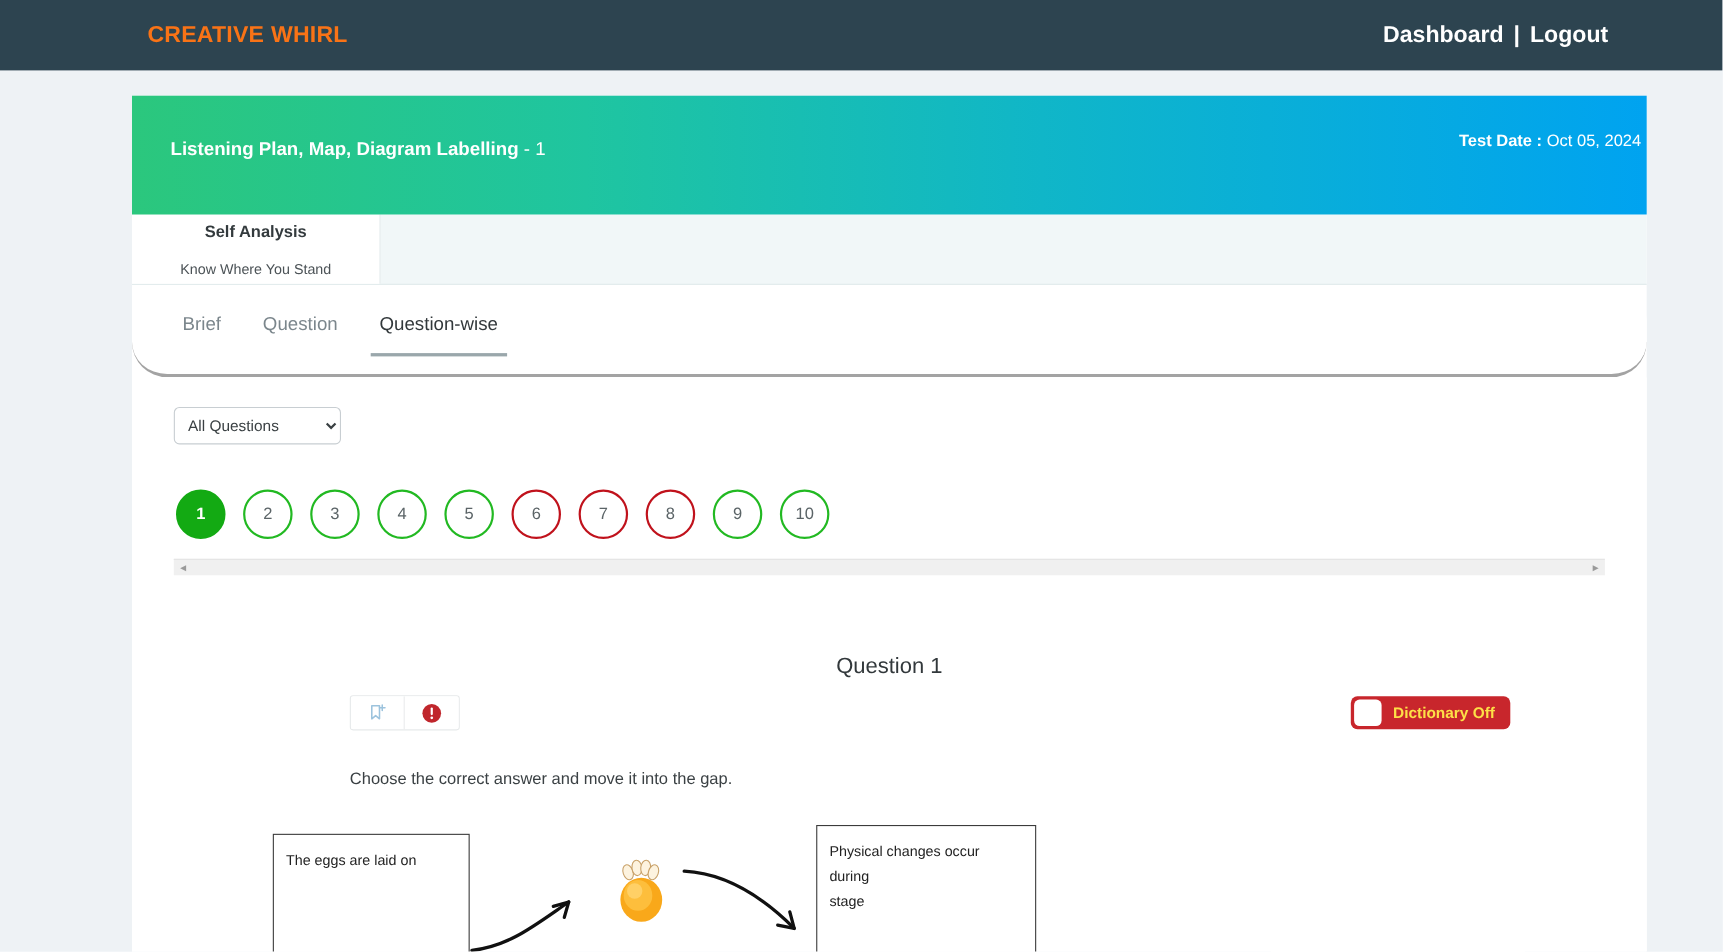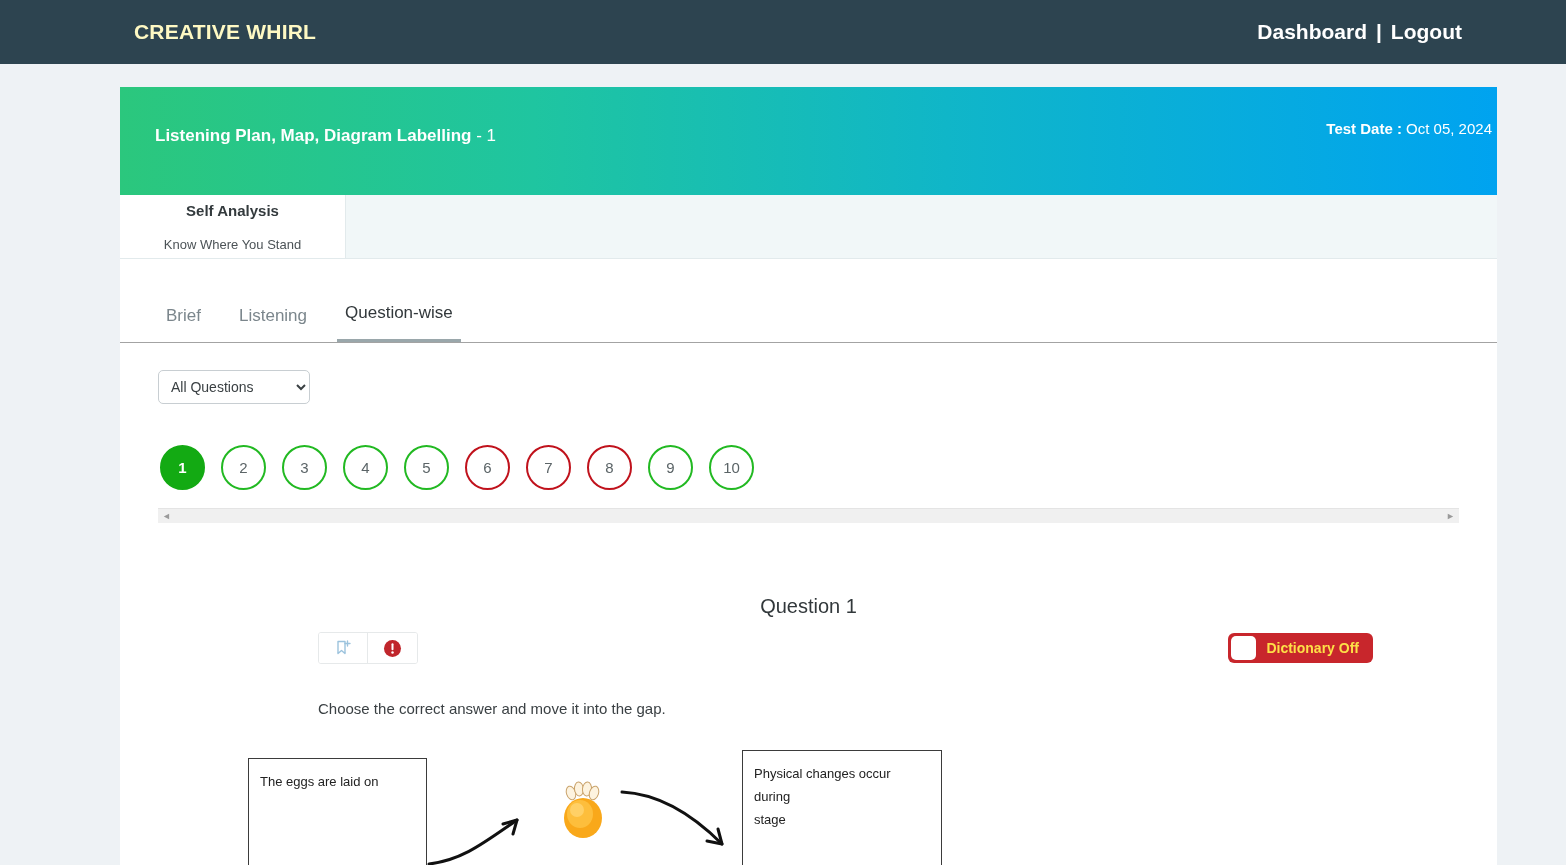--- a/index.html
+++ b/index.html
@@ -14,21 +14,21 @@
   
   .navbar {
     height: 64px;
     background: #2d4450;
     display: flex;
     align-items: center;
     justify-content: space-between;
     padding: 0 104px 0 134px;
   }
   .brand {
-    color: #fef9c3;
+    color: #f97316;
     font-size: 21px;
     font-weight: bold;
     letter-spacing: 0.2px;
   }
   .navlinks {
     color: #ffffff;
     font-size: 21px;
     font-weight: bold;
     display: flex;
     align-items: center;
@@ -84,25 +84,26 @@
     gap: 18px;
   }
   .analysis-title { font-size: 15px; font-weight: bold; color: #333a3d; }
   .analysis-sub { font-size: 13px; color: #4c5357; }
   .analysis-rest { flex: 1; }
 
   
   .tabbar {
     height: 84px;
     display: flex;
-    align-items: flex-end;
+    align-items: flex-start;
     padding: 22px 0 0 38px;
     gap: 22px;
-    border-bottom: 1px solid #a3a3a3;
-    background: #fff;
+    border-bottom: 3px solid #a3a3a3;
+    background: #fff;
+    border-radius: 32px;
   }
   .tab {
     font-size: 17px;
     color: #7b868c;
     padding: 4px 8px 16px 8px;
     cursor: pointer;
   }
   .tab.active {
     color: #32383b;
     border-bottom: 3px solid #9aa7ab;
@@ -266,21 +267,21 @@
   <div class="analysis-strip">
     <div class="analysis-tab">
       <div class="analysis-title">Self Analysis</div>
       <div class="analysis-sub">Know Where You Stand</div>
     </div>
     <div class="analysis-rest"></div>
   </div>
 
   <div class="tabbar">
     <div class="tab">Brief</div>
-    <div class="tab">Listening</div>
+    <div class="tab">Question</div>
     <div class="tab active">Question-wise</div>
   </div>
 
   <div class="content">
 
     <div class="head-row">
       <select class="qselect">
         <option>All Questions</option>
       </select>
     </div>

